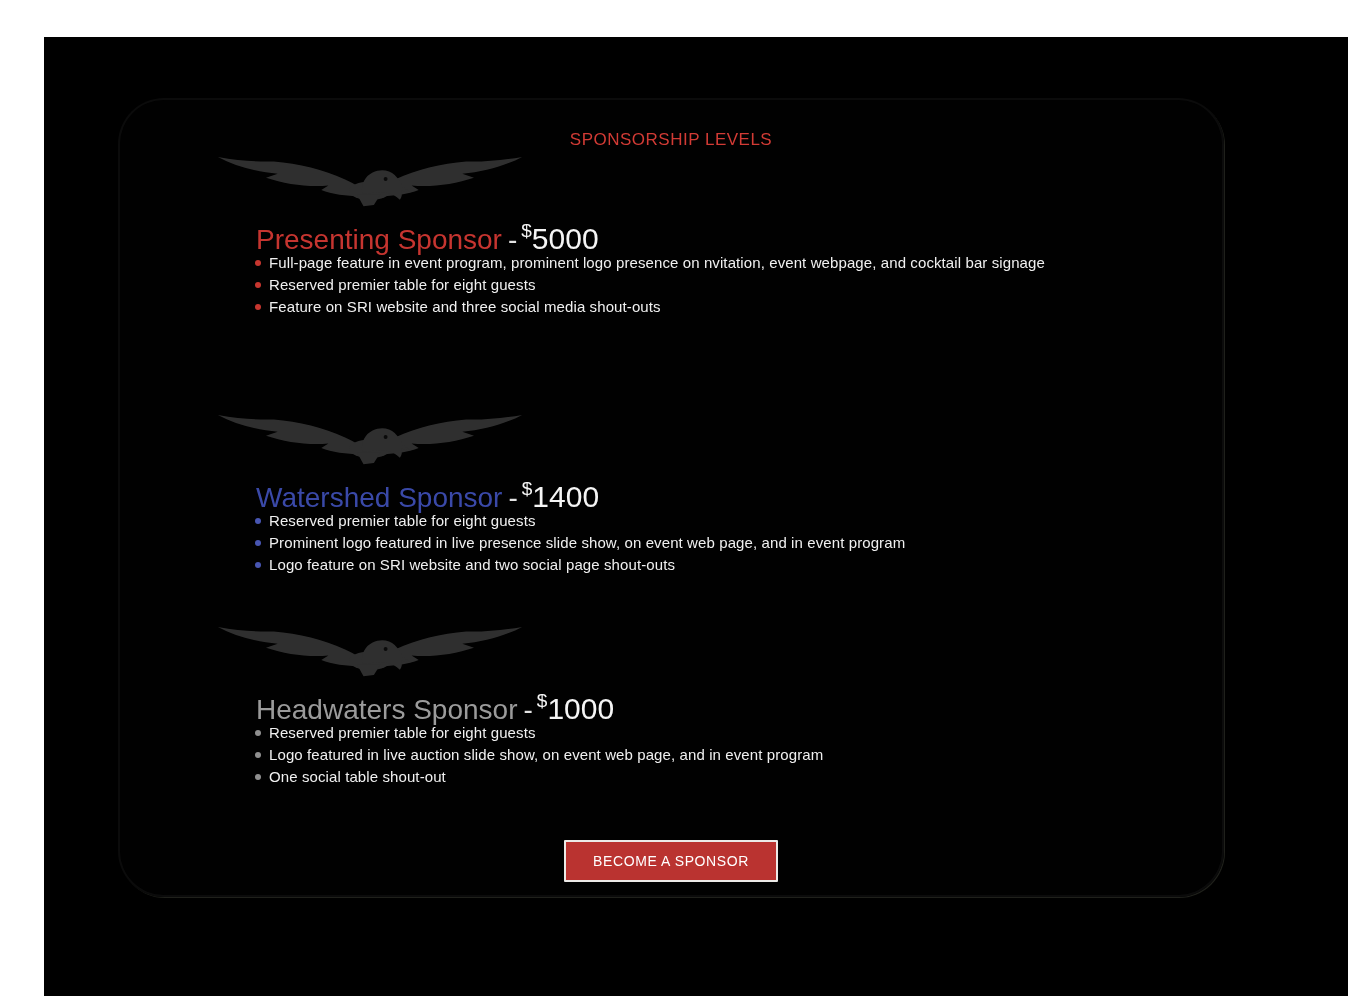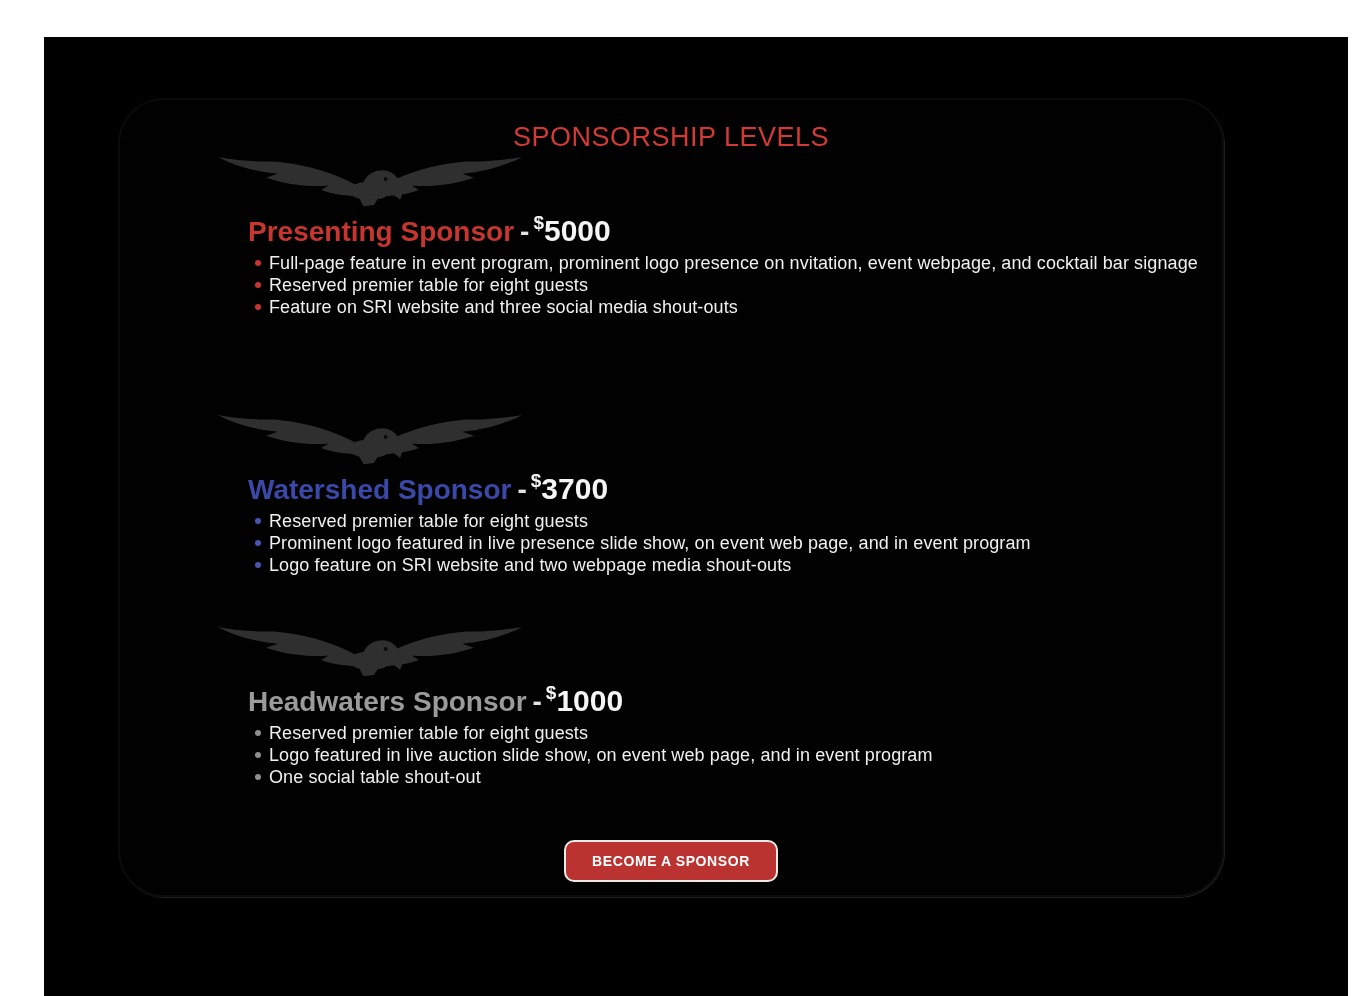--- a/index.html
+++ b/index.html
@@ -15,60 +15,60 @@
   .tablet {
     position:absolute; left:74px; top:61px; width:1106px; height:799px;
     background:#010101;
     border-radius:46px;
     box-shadow: inset 0 0 0 2px #0b0b0b,
                 1px 1px 0 rgba(190,200,170,0.16),
                 -2px 3px 14px rgba(0,0,0,0.8);
   }
   .title {
     position:absolute; left:0; right:0; top:16px;
-    margin:8px; text-align:center;
-    font-size:27px; font-weight:400; letter-spacing:0.5px;
+    margin:16px; text-align:center;
+    font-size:17px; font-weight:400; letter-spacing:0.5px;
     color:#d23b35;
   }
   .tier { position:absolute; left:82px; width:1000px; }
   .tier-0 { top:55px; }
   .tier-1 { top:313px; }
   .tier-2 { top:525px; }
   .eagle { position:absolute; left:0; top:0; width:340px; height:65px; }
   .eagle svg { display:block; width:100%; height:100%; }
   .tier-heading {
-    position:absolute; left:40px; top:53px; margin:8px;
-    font-weight:700; font-size:28px; white-space:nowrap;
+    position:absolute; left:40px; top:53px; margin:16px;
+    font-weight:400; font-size:28px; white-space:nowrap;
   }
   .tier-name { color:var(--tier-color,#ccc); }
   .tier-dash { color:#e3e3e3; padding:0 4px 0 6px; }
   .tier-amount { color:#f5f5f5; font-size:30px; }
   .tier-amount sup {
     font-size:19px; position:relative; top:-1px; vertical-align:super; line-height:0;
   }
   .benefits {
     position:absolute; left:55px; top:99px; margin:0; padding:0;
     list-style:none; width:900px;
-    font-size:18px; line-height:22px; color:#f0f0f0;
+    font-size:15px; line-height:22px; color:#f0f0f0;
     letter-spacing:0.1px;
   }
   .benefits li { position:relative; padding-left:14px; white-space:nowrap; }
   .benefits li::before {
     content:""; position:absolute; left:0; top:8px;
     width:6px; height:6px; border-radius:50%;
     background:var(--bullet-color,#999);
   }
   .cta {
     position:absolute; left:50%; top:742px; transform:translateX(-50%);
     width:214px; height:42px;
     background:#ba3330;
     border:2px solid #eceae7;
-    border-radius:10px;
+    border-radius:1px;
     color:#ffffff; font-family:"Liberation Sans", sans-serif;
-    font-size:14px; font-weight:700; letter-spacing:0.6px;
+    font-size:14px; font-weight:400; letter-spacing:0.6px;
     cursor:pointer;
   }
 </style>
 </head>
 <body>
 
 <svg width="0" height="0" style="position:absolute">
   <defs>
     <g id="eagle-shape">
       <path d="M262,66 C235,68 205,65 185,57 L196,50 C165,53 130,48 100,38 L118,32 C85,29 52,20 26,6 C60,12 90,14 112,13 C150,16 190,26 220,40 C238,48 253,58 262,64 Z"></path>
@@ -101,25 +101,25 @@
           <li>Feature on SRI website and three social media shout-outs</li>
         </ul>
       </section>
 
       <section class="tier tier-1" style="--tier-color: #3a49a8; --bullet-color: #4856b2;">
         <div class="eagle">
           <svg viewBox="0 0 520 100" preserveAspectRatio="xMidYMid meet" fill="#2f2f2f">
               <use href="#eagle-shape"></use>
             </svg>
         </div>
-        <h2 class="tier-heading"><span class="tier-name">Watershed Sponsor</span><span class="tier-dash">-</span><span class="tier-amount"><sup>$</sup><span>3700</span></span></h2>
+        <h2 class="tier-heading"><span class="tier-name">Watershed Sponsor</span><span class="tier-dash">-</span><span class="tier-amount"><sup>$</sup><span>1400</span></span></h2>
         <ul class="benefits">
           <li>Reserved premier table for eight guests</li>
           <li>Prominent logo featured in live presence slide show, on event web page, and in event program</li>
-          <li>Logo feature on SRI website and two webpage media shout-outs</li>
+          <li>Logo feature on SRI website and two social page shout-outs</li>
         </ul>
       </section>
 
       <section class="tier tier-2" style="--tier-color: #9b9b9b; --bullet-color: #8f8f8f;">
         <div class="eagle">
           <svg viewBox="0 0 520 100" preserveAspectRatio="xMidYMid meet" fill="#2f2f2f">
               <use href="#eagle-shape"></use>
             </svg>
         </div>
         <h2 class="tier-heading"><span class="tier-name">Headwaters Sponsor</span><span class="tier-dash">-</span><span class="tier-amount"><sup>$</sup><span>1000</span></span></h2>

